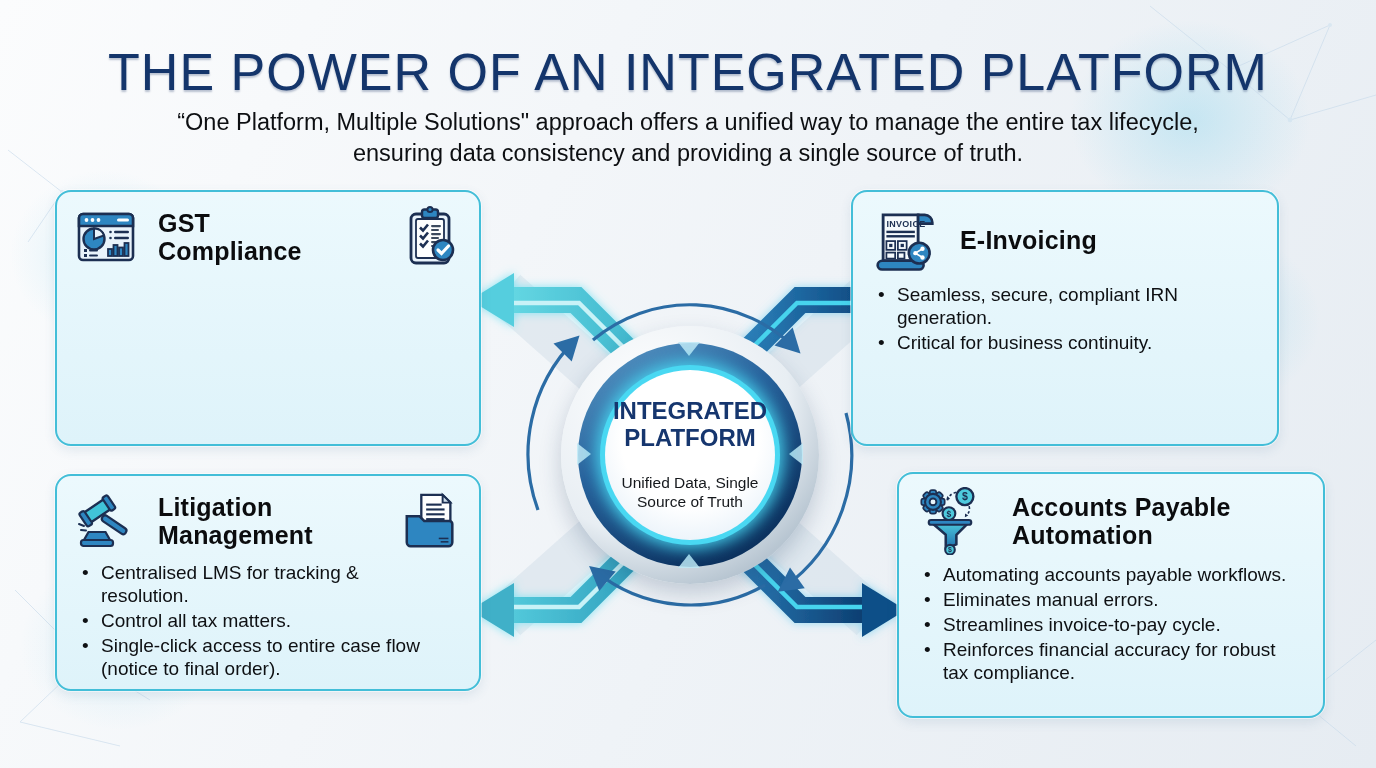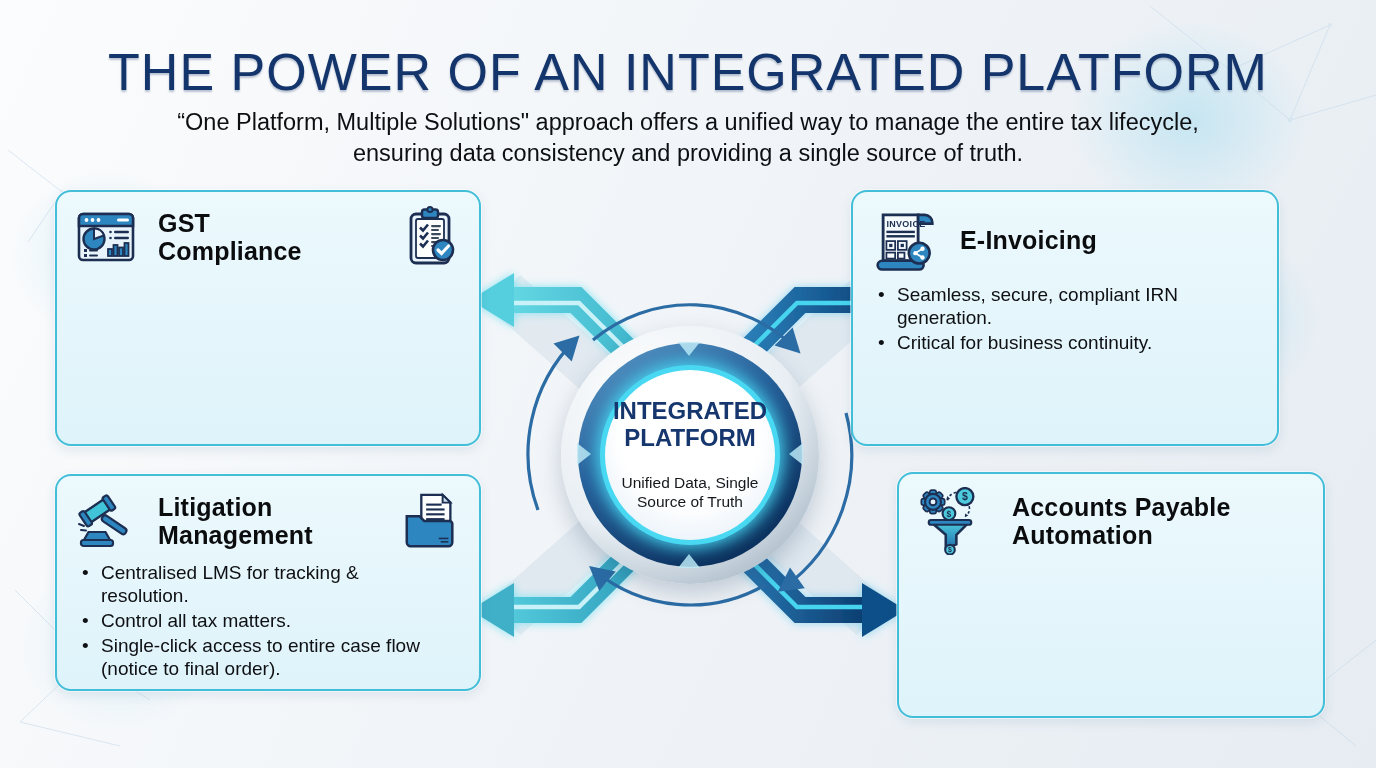--- a/index.html
+++ b/index.html
@@ -349,15 +349,21 @@
               <path d="M46 28.5 l0.2 -3.6 3 2 z"></path>
             </g>
           <path d="M14 33 H50 L38 45 v9 l-10 4 V45 z" fill="url(#fg)" stroke="#1c2f52" stroke-width="2.4" stroke-linejoin="round"></path>
           <rect x="12" y="31" width="40" height="4.5" rx="2.2" fill="#2e86c1" stroke="#1c2f52" stroke-width="2"></rect>
           <circle cx="32" cy="59" r="4.5" fill="#4ecadd" stroke="#1c2f52" stroke-width="2"></circle>
           <text x="32" y="61.6" text-anchor="middle" font-size="6.5" font-weight="bold" fill="#1c2f52" font-family="Liberation Sans, sans-serif">$</text>
         </svg>
       </span>
       <span class="card-title" style="max-width:300px;margin-left:8px;">Accounts Payable Automation</span>
     </div>
+    <ul class="bullets">
+      <li>Automating accounts payable workflows.</li>
+      <li>Eliminates manual errors.</li>
+      <li>Streamlines invoice-to-pay cycle.</li>
+      <li>Reinforces financial accuracy for robust tax compliance.</li>
+    </ul>
   </div>
 
 </div>
 
 </body></html>

